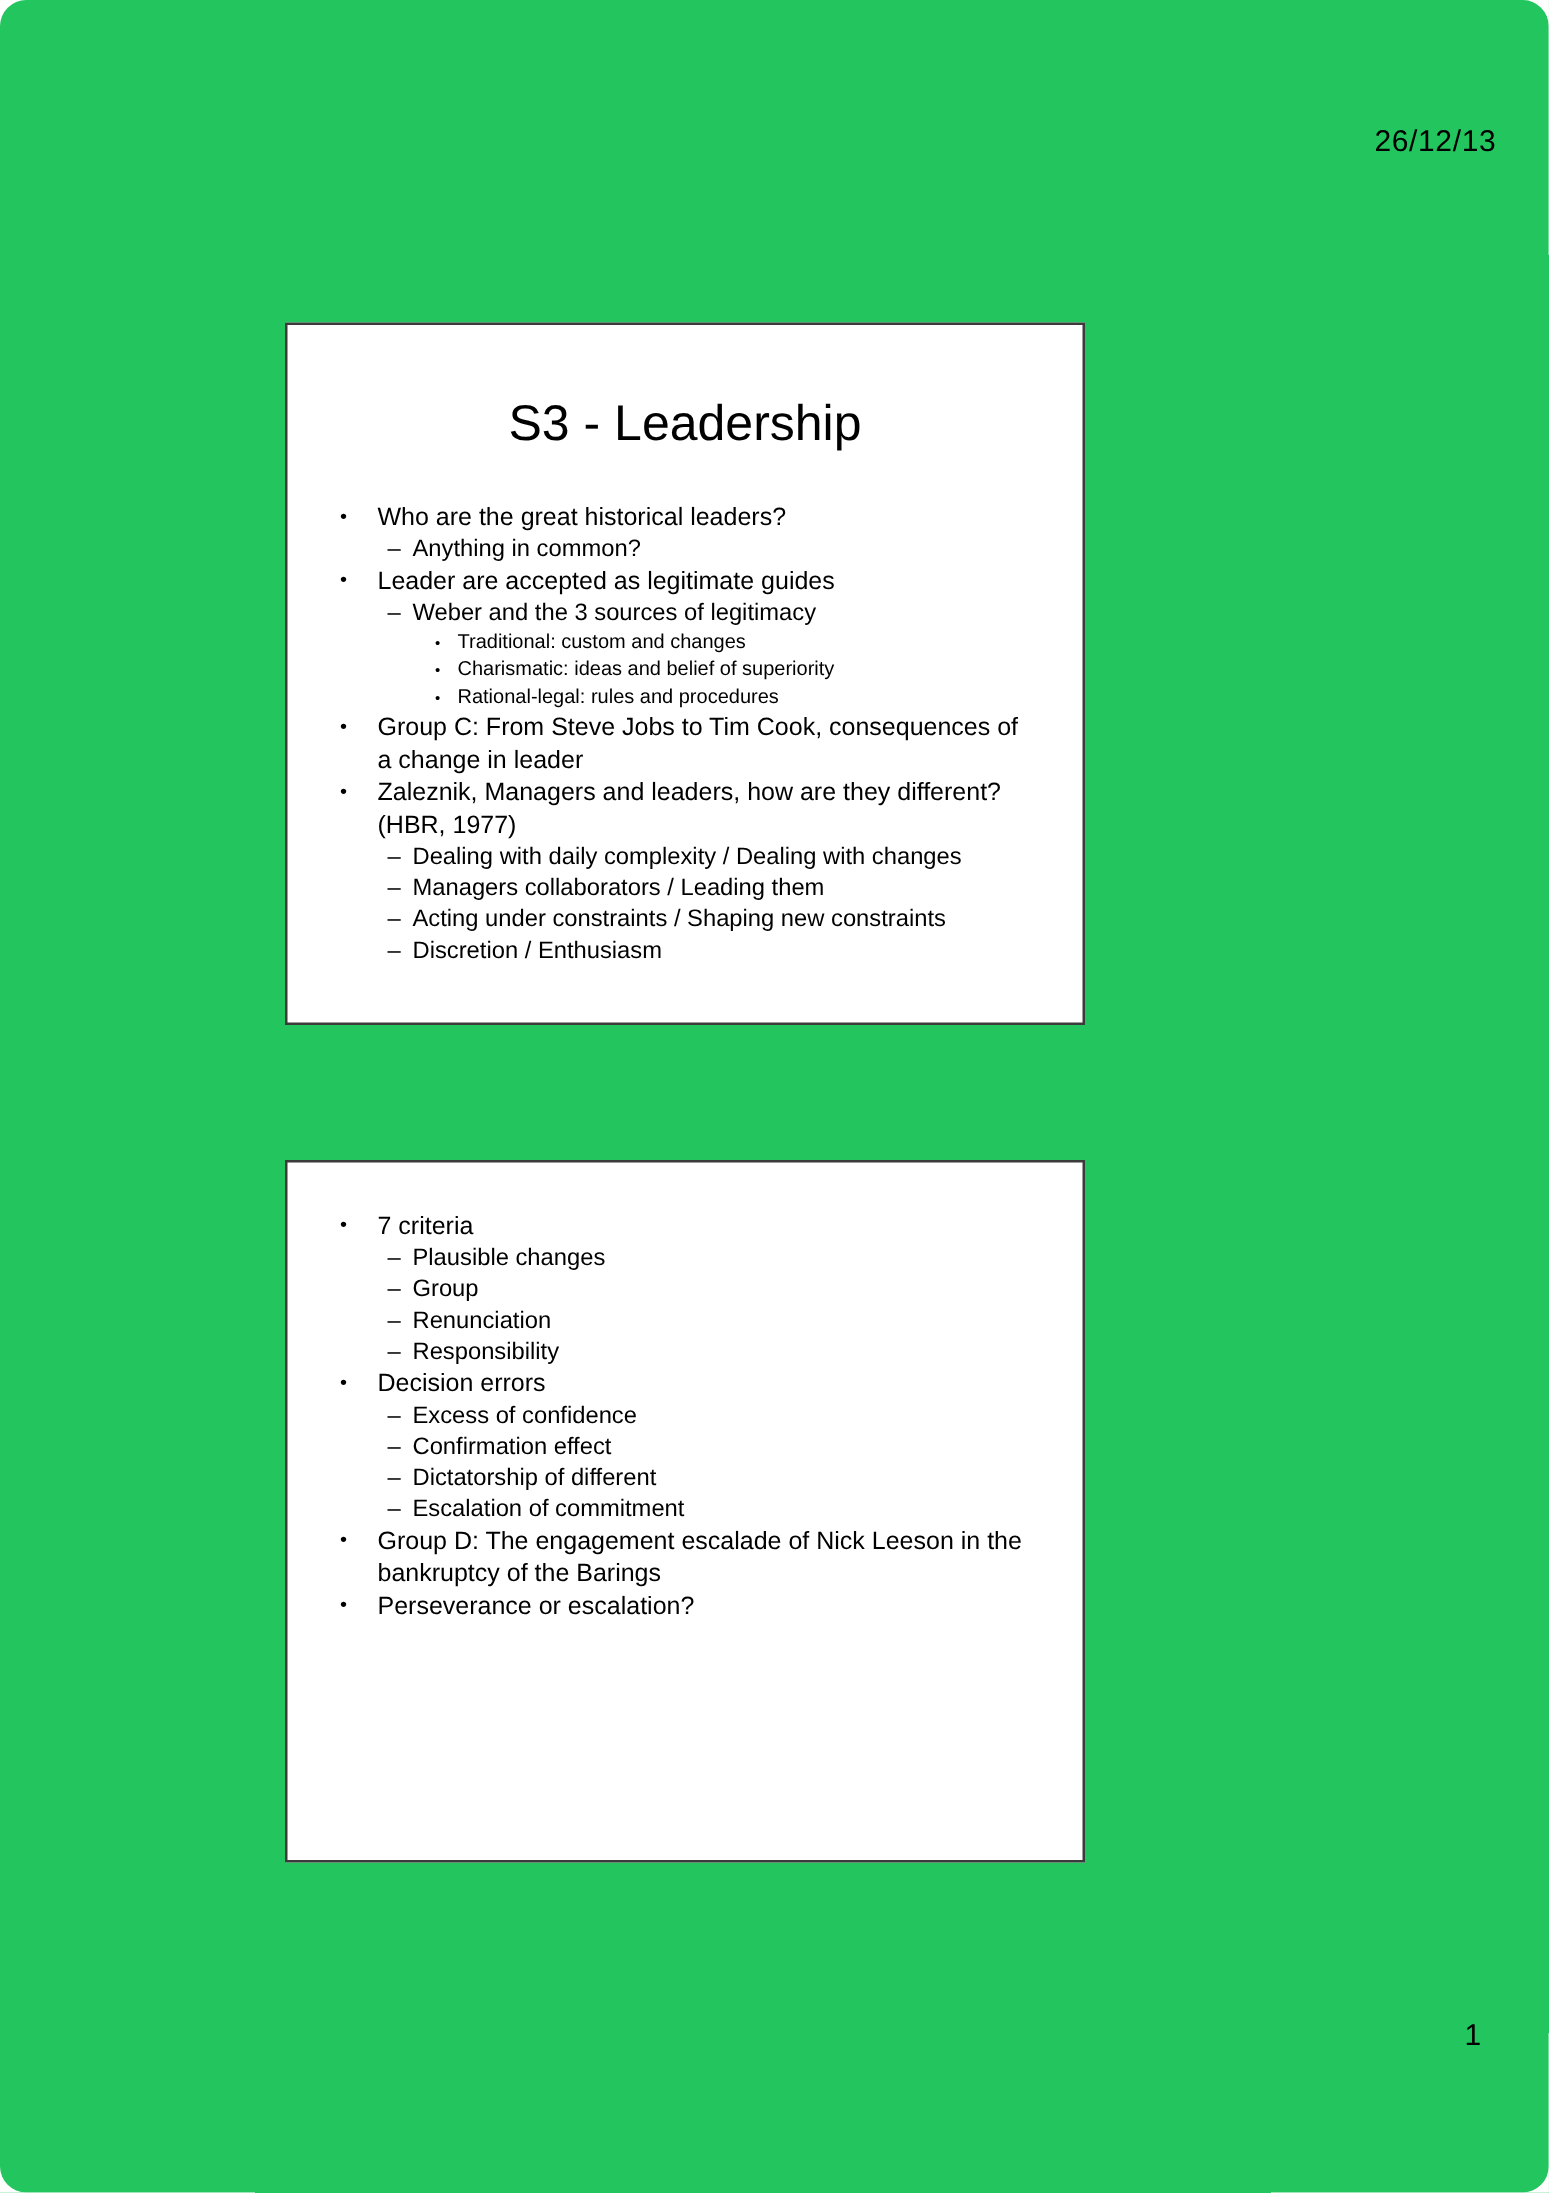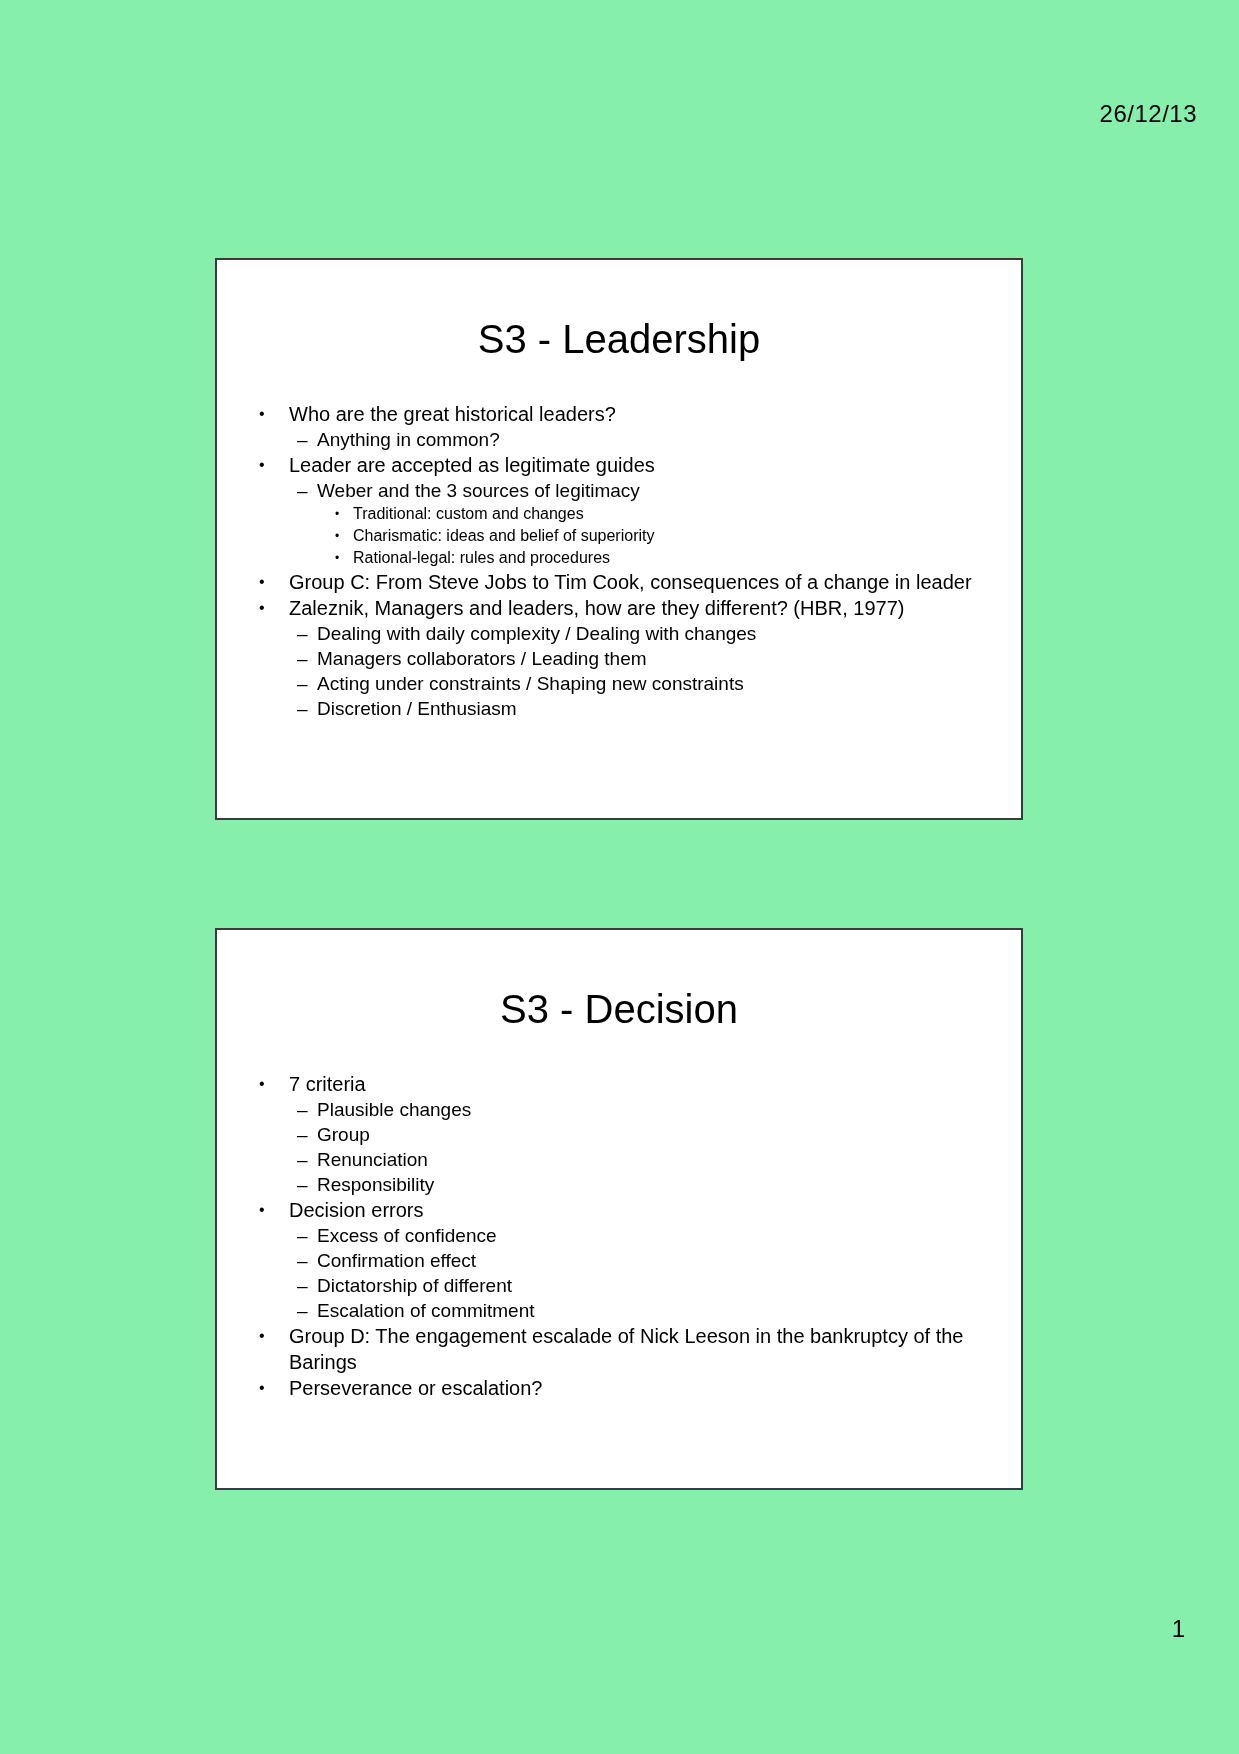--- a/index.html
+++ b/index.html
@@ -5,42 +5,43 @@
   * { margin: 0; padding: 0; box-sizing: border-box; }
   html, body { background: #ffffff; }
   body {
     font-family: "Liberation Sans", "DejaVu Sans", sans-serif;
     color: #000000;
   }
   .page {
     position: relative;
     width: 1239px;
     height: 1754px;
-    background: #86efac;
+    background: #22c55e;
     overflow: hidden;
+    border-radius: 21px;
   }
   .date-header {
     position: absolute;
     top: 100px;
     right: 42px;
     font-size: 24px;
     color: #000000;
     letter-spacing: 0.5px;
   }
   .page-number {
     position: absolute;
     top: 1615px;
     right: 54px;
     font-size: 24px;
     color: #000000;
   }
   .slide {
     position: absolute;
-    left: 215px;
-    width: 808px;
+    left: 228px;
+    width: 640px;
     height: 562px;
     border: 2px solid #3b3b3b;
     background: #ffffff;
   }
   .slide-1 { top: 258px; }
   .slide-2 { top: 928px; }
   .slide-title {
     margin-top: 55px;
     text-align: center;
     font-size: 40px;
@@ -129,21 +130,20 @@
           <span class="btext">Acting under constraints / Shaping new constraints</span>
         </div>
         <div class="bullet b2">
           <span class="marker">–</span>
           <span class="btext">Discretion / Enthusiasm</span>
         </div>
       </div>
   </section>
 
   <section class="slide slide-2">
-    <h1 class="slide-title">S3 - Decision</h1>
     <div class="bullets">
         <div class="bullet b1">
           <span class="marker">•</span>
           <span class="btext">7 criteria</span>
         </div>
         <div class="bullet b2">
           <span class="marker">–</span>
           <span class="btext">Plausible changes</span>
         </div>
         <div class="bullet b2">

